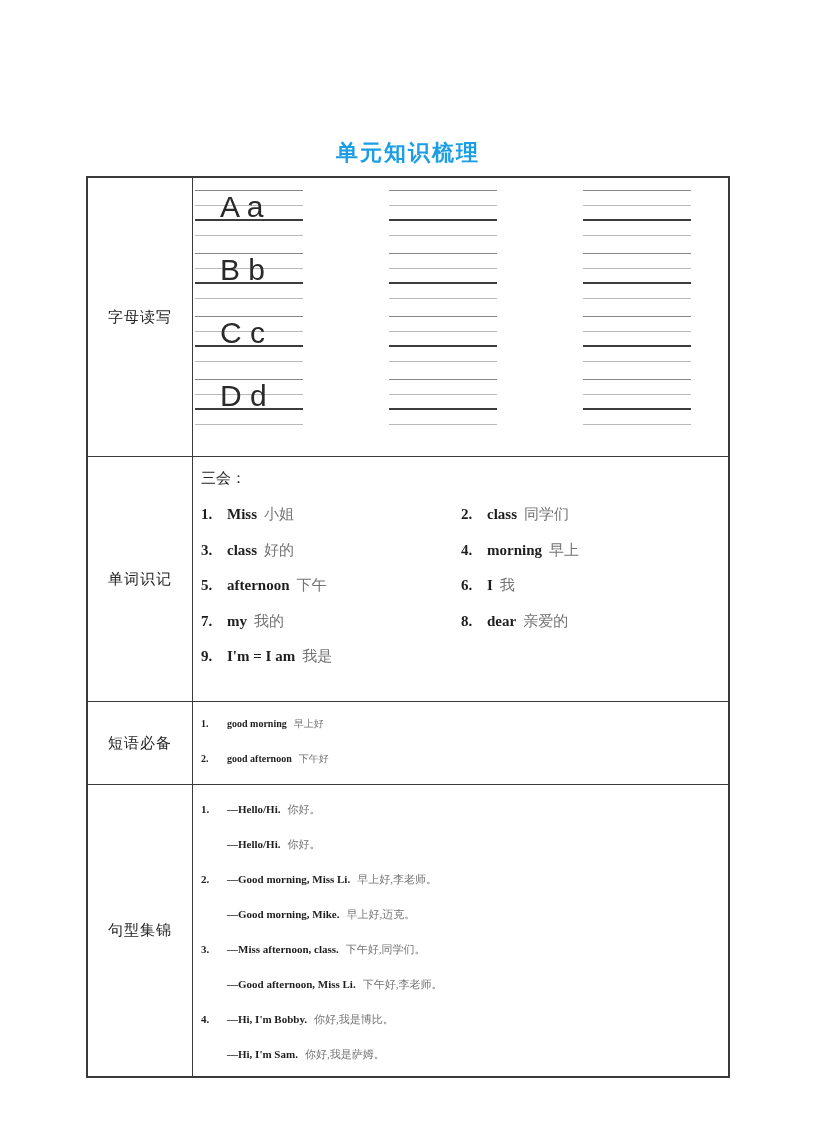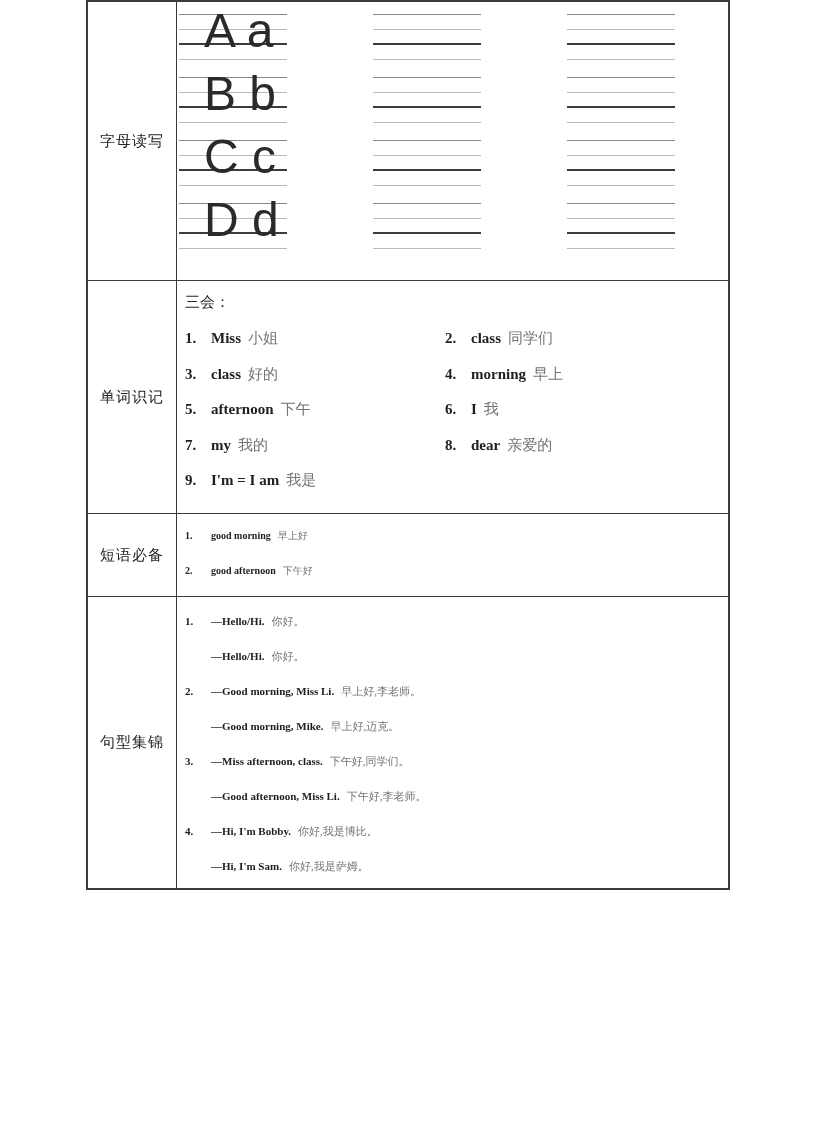--- a/index.html
+++ b/index.html
@@ -28,68 +28,69 @@
   }
   .grid th,.grid td{border:1px solid #3a3a3a;}
   .grid th{
     width:80px;
     font-family:"Liberation Sans","DejaVu Sans",sans-serif;
     font-weight:normal;
     font-size:15px;
     letter-spacing:1px;
     text-align:center;
     vertical-align:middle;
-    padding:4px;
+    padding:12px;
     color:#222;
   }
   .grid td{vertical-align:top;padding:0;}
 
   
   .r-letters td{height:266px;padding:12px 0 0 2px;}
   .lines-wrap{display:flex;gap:86px;}
   .line-col{display:flex;flex-direction:column;row-gap:17px;width:108px;flex:none;}
   .line-group{position:relative;height:46px;}
   .ln{position:absolute;left:0;right:0;display:block;height:1px;}
   .ln.t{top:0;background:#878787;}
   .ln.u{top:15px;background:#b9b9b9;}
   .ln.b{top:29px;height:2px;background:#3c3c3c;}
   .ln.d{top:45px;background:#b9b9b9;}
   .letter-pair{
     position:absolute;left:25px;top:-1px;
     font-family:"Liberation Sans","DejaVu Sans",sans-serif;
     font-weight:300;
-    font-size:48px;line-height:35px;
+    font-size:30px;line-height:35px;
     color:#2a2a2a;
     white-space:pre;
   }
 
   
   .num{font-weight:bold;display:inline-block;min-width:26px;}
   .en{font-weight:bold;}
   .zh{margin-left:7px;color:#737373;}
 
   
-  .r-words td{height:224px;padding:8px 0 0 8px;}
+  .r-words td{height:224px;padding:8px 0 12px 8px;}
   .intro{font-size:15px;line-height:27px;color:#222;}
   .word-grid{display:grid;grid-template-columns:260px 1fr;margin-top:5px;font-size:15px;}
   .word-item{line-height:35.5px;white-space:nowrap;}
 
   
   .r-phrases td{height:78px;padding:4px 0 0 8px;}
   .phrase-item{font-size:10px;line-height:35px;white-space:nowrap;}
 
   
   .r-sents td{height:284px;padding:7px 0 0 8px;}
   .sent-line{font-size:11px;line-height:35px;white-space:nowrap;}
 </style>
 </head>
 <body>
 
 <div class="page">
 
+  <h1 class="title" style="color: rgb(27, 158, 227);">单元知识梳理</h1>
 
   <table class="grid">
     <tbody>
 
     <tr class="r-letters">
       <th>字母读写</th>
       <td>
         <div class="lines-wrap">
 
           <div class="line-col">

